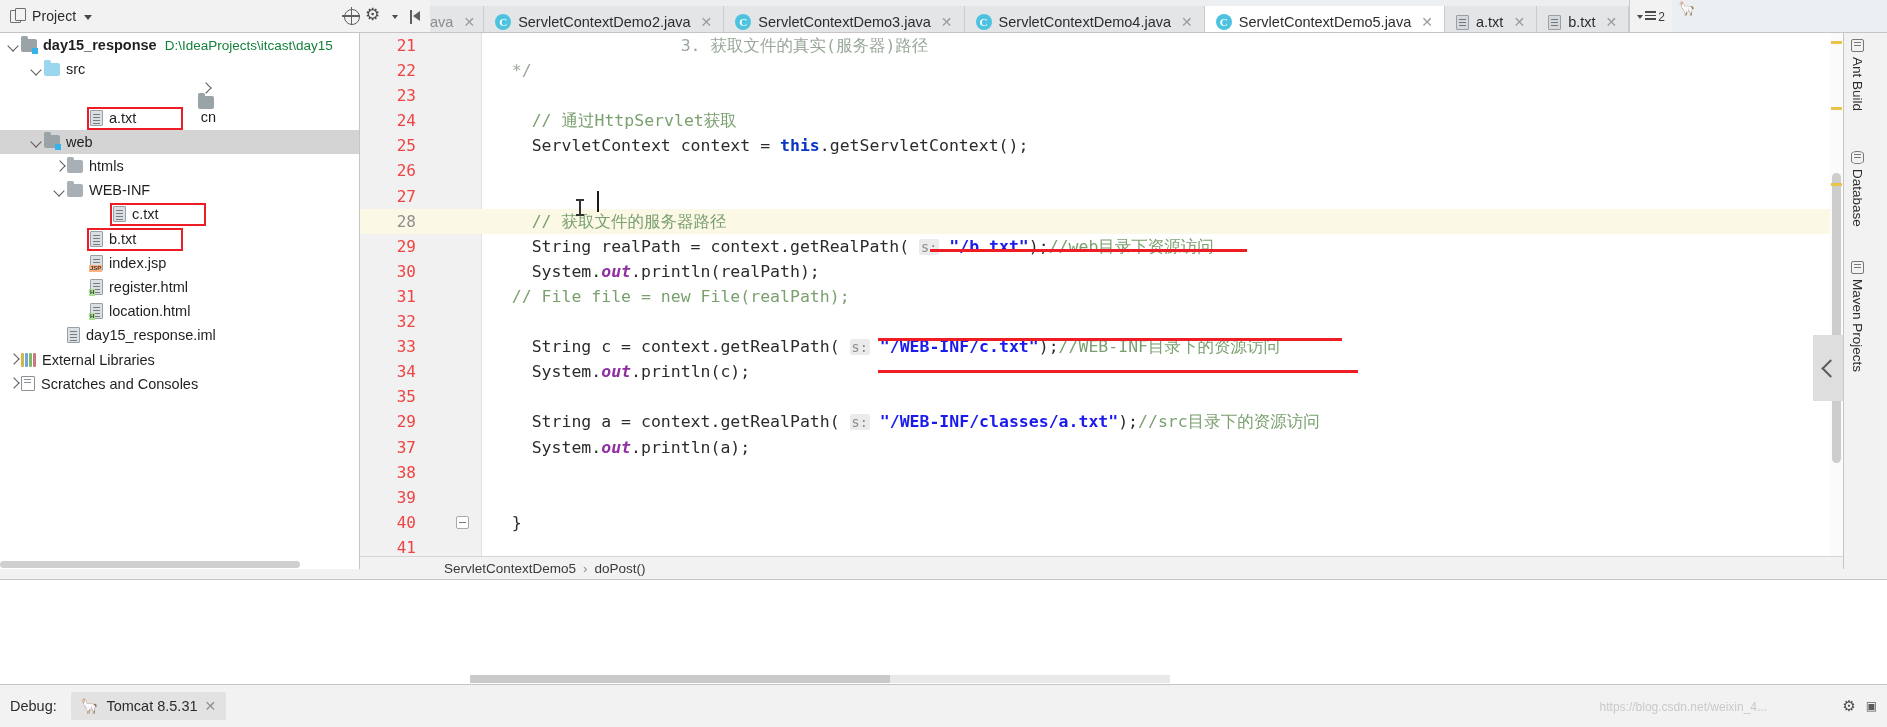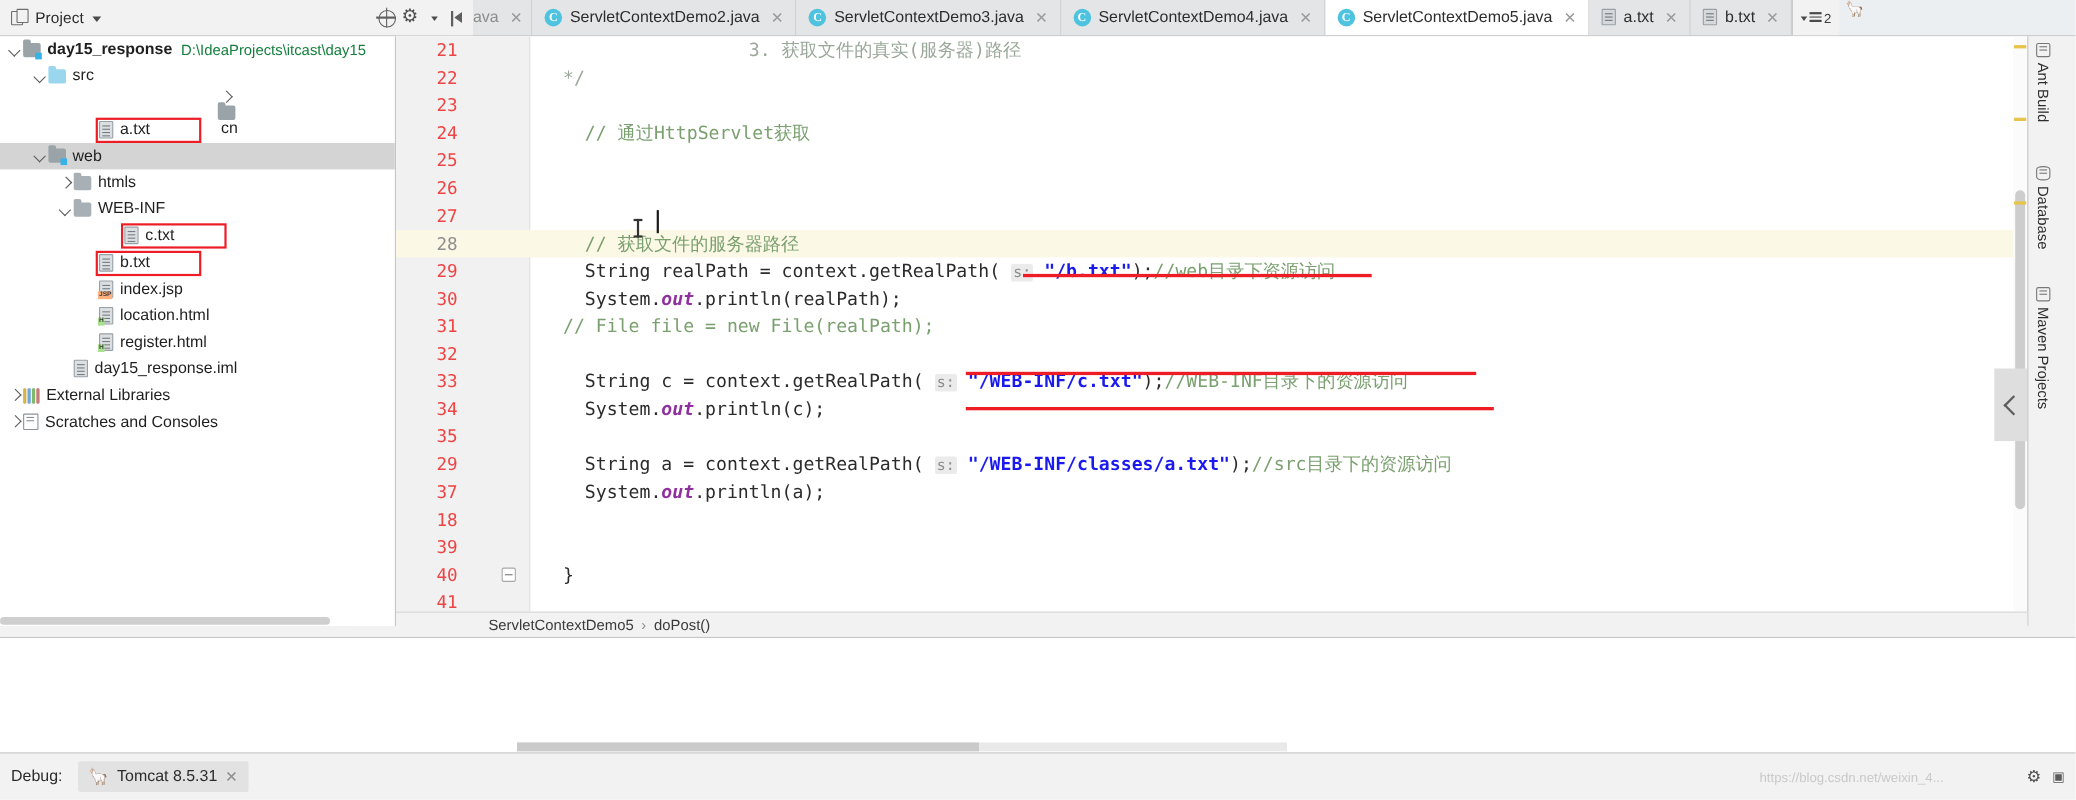--- a/index.html
+++ b/index.html
@@ -329,21 +329,21 @@
       <span class="vsep"></span>
     </span>
   </div>
 
   <div class="tabbar">
     <div class="tabgroup-left">
       <span class="ic-gear"></span>
       <span class="tinycaret"></span>
       <span class="ic-hidearrow"></span>
     </div>
-    <div id="tabs-host" style="display:flex;align-items:flex-end;margin-top:12px;">
+    <div id="tabs-host" style="display:flex;align-items:center;margin-top:12px;">
         <div class="tab clipped">
           <span>ava</span>
           <span class="x">✕</span>
         </div>
         <div class="tab">
           <span class="cls-ic">C</span>
           <span>ServletContextDemo2.java</span>
           <span class="x">✕</span>
         </div>
         <div class="tab">
@@ -433,26 +433,26 @@
           <span class="tree-label">b.txt</span>
         </div>
         <div class="tree-row" style="padding-left: 75px;">
           <span class="twisty"></span>
           <span class="ic-file jsp" data-badge="JSP"></span>
           <span class="tree-label">index.jsp</span>
         </div>
         <div class="tree-row" style="padding-left: 75px;">
           <span class="twisty"></span>
           <span class="ic-file html" data-badge="H"></span>
+          <span class="tree-label">register.html</span>
+        </div>
+        <div class="tree-row" style="padding-left: 75px;">
+          <span class="twisty"></span>
+          <span class="ic-file html" data-badge="H"></span>
           <span class="tree-label">location.html</span>
-        </div>
-        <div class="tree-row" style="padding-left: 75px;">
-          <span class="twisty"></span>
-          <span class="ic-file html" data-badge="H"></span>
-          <span class="tree-label">register.html</span>
         </div>
         <div class="tree-row" style="padding-left: 52px;">
           <span class="twisty"></span>
           <span class="ic-file iml"></span>
           <span class="tree-label">day15_response.iml</span>
         </div>
         <div class="tree-row" style="padding-left: 6px;">
           <span class="twisty closed"></span>
           <span class="ic-lib">
             <i></i>
@@ -473,34 +473,34 @@
       </div>
   </div>
 
   <div class="editor-wrap">
     <div class="gutter"></div>
     <div class="code-area" id="code-host">
         <div class="line"><span class="num">21</span><span class="code"><span class="cmt-d">                    3. 获取文件的真实(服务器)路径</span></span></div>
         <div class="line"><span class="num">22</span><span class="code"><span class="cmt-d">   */</span></span></div>
         <div class="line"><span class="num">23</span><span class="code"></span></div>
         <div class="line"><span class="num">24</span><span class="code">     <span class="cmt">// 通过HttpServlet获取</span></span></div>
-        <div class="line"><span class="num">25</span></div>
+        <div class="line"><span class="num">25</span><span class="code">     ServletContext context = <span class="kw">this</span>.getServletContext();</span></div>
         <div class="line"><span class="num">26</span><span class="code"></span></div>
         <div class="line"><span class="num">27</span><span class="code"></span></div>
         <div class="line hl"><span class="num">28</span><span class="code">     <span class="cmt">// 获取文件的服务器路径</span></span></div>
         <div class="line"><span class="num">29</span><span class="code">     String realPath = context.getRealPath( <span class="hint">s:</span> <span class="str">"/b.txt"</span>);<span class="cmt">//web目录下资源访问</span></span></div>
         <div class="line"><span class="num">30</span><span class="code">     System.<span class="kw-i">out</span>.println(realPath);</span></div>
         <div class="line"><span class="num">31</span><span class="code">   <span class="cmt">// File file = new File(realPath);</span></span></div>
         <div class="line"><span class="num">32</span><span class="code"></span></div>
         <div class="line"><span class="num">33</span><span class="code">     String c = context.getRealPath( <span class="hint">s:</span> <span class="str">"/WEB-INF/c.txt"</span>);<span class="cmt">//WEB-INF目录下的资源访问</span></span></div>
         <div class="line"><span class="num">34</span><span class="code">     System.<span class="kw-i">out</span>.println(c);</span></div>
         <div class="line"><span class="num">35</span><span class="code"></span></div>
         <div class="line"><span class="num">29</span><span class="code">     String a = context.getRealPath( <span class="hint">s:</span> <span class="str">"/WEB-INF/classes/a.txt"</span>);<span class="cmt">//src目录下的资源访问</span></span></div>
         <div class="line"><span class="num">37</span><span class="code">     System.<span class="kw-i">out</span>.println(a);</span></div>
-        <div class="line"><span class="num">18</span><span class="code"></span></div>
+        <div class="line"><span class="num">38</span><span class="code"></span></div>
         <div class="line"><span class="num">39</span><span class="code"></span></div>
         <div class="line"><span class="num">40</span><span class="fold-mark"></span><span class="code">   }</span></div>
         <div class="line"><span class="num">41</span><span class="code"></span></div>
         <div class="line"><span class="num">42</span><span class="fold-mark"></span><span class="bp-ic"></span><span class="code">   <span class="kw">protected</span> <span class="kw">void</span> doGet(HttpServletRequest request, HttpServletResponse response) <span class="kw">throws</span> ServletExceptio</span></div>
       </div>
 
     <div class="red-underline" style="left:570px; top:216px; width:317px;"></div>
     <div class="red-underline" style="left:518px; top:305px; width:464px;"></div>
     <div class="red-underline" style="left:518px; top:337px; width:480px;"></div>
 

